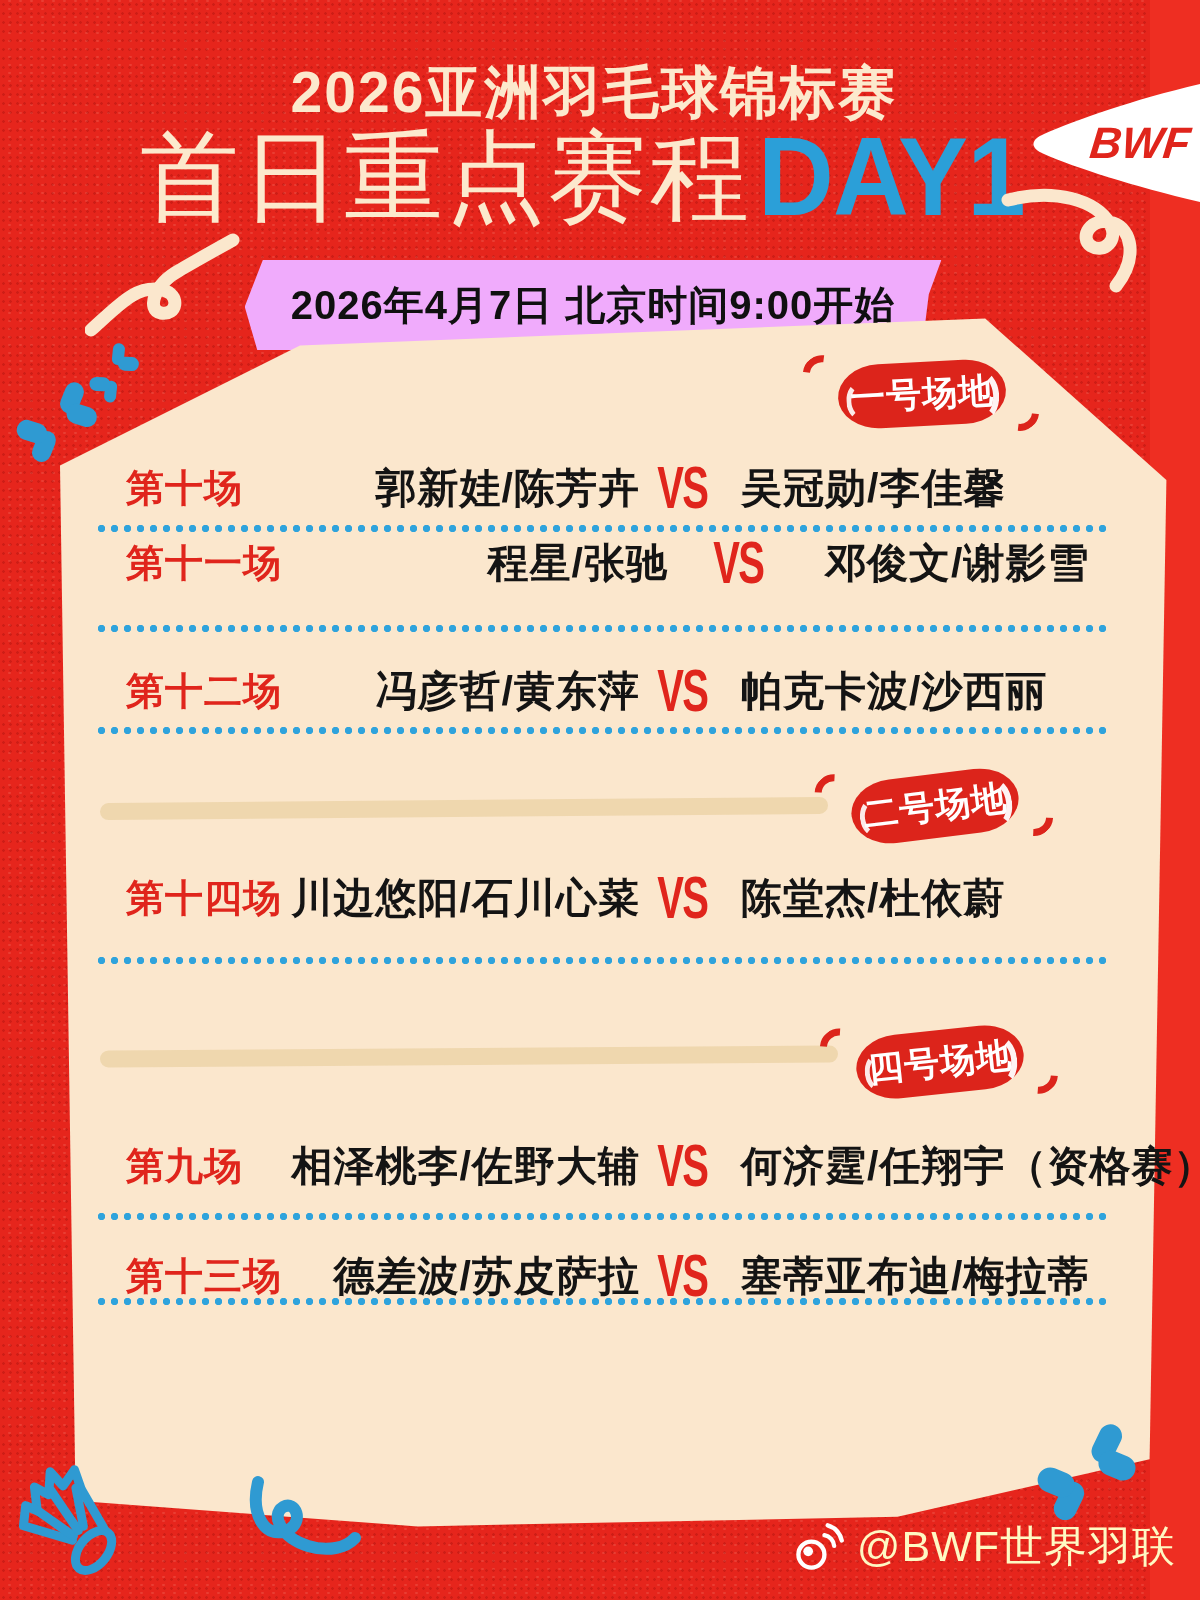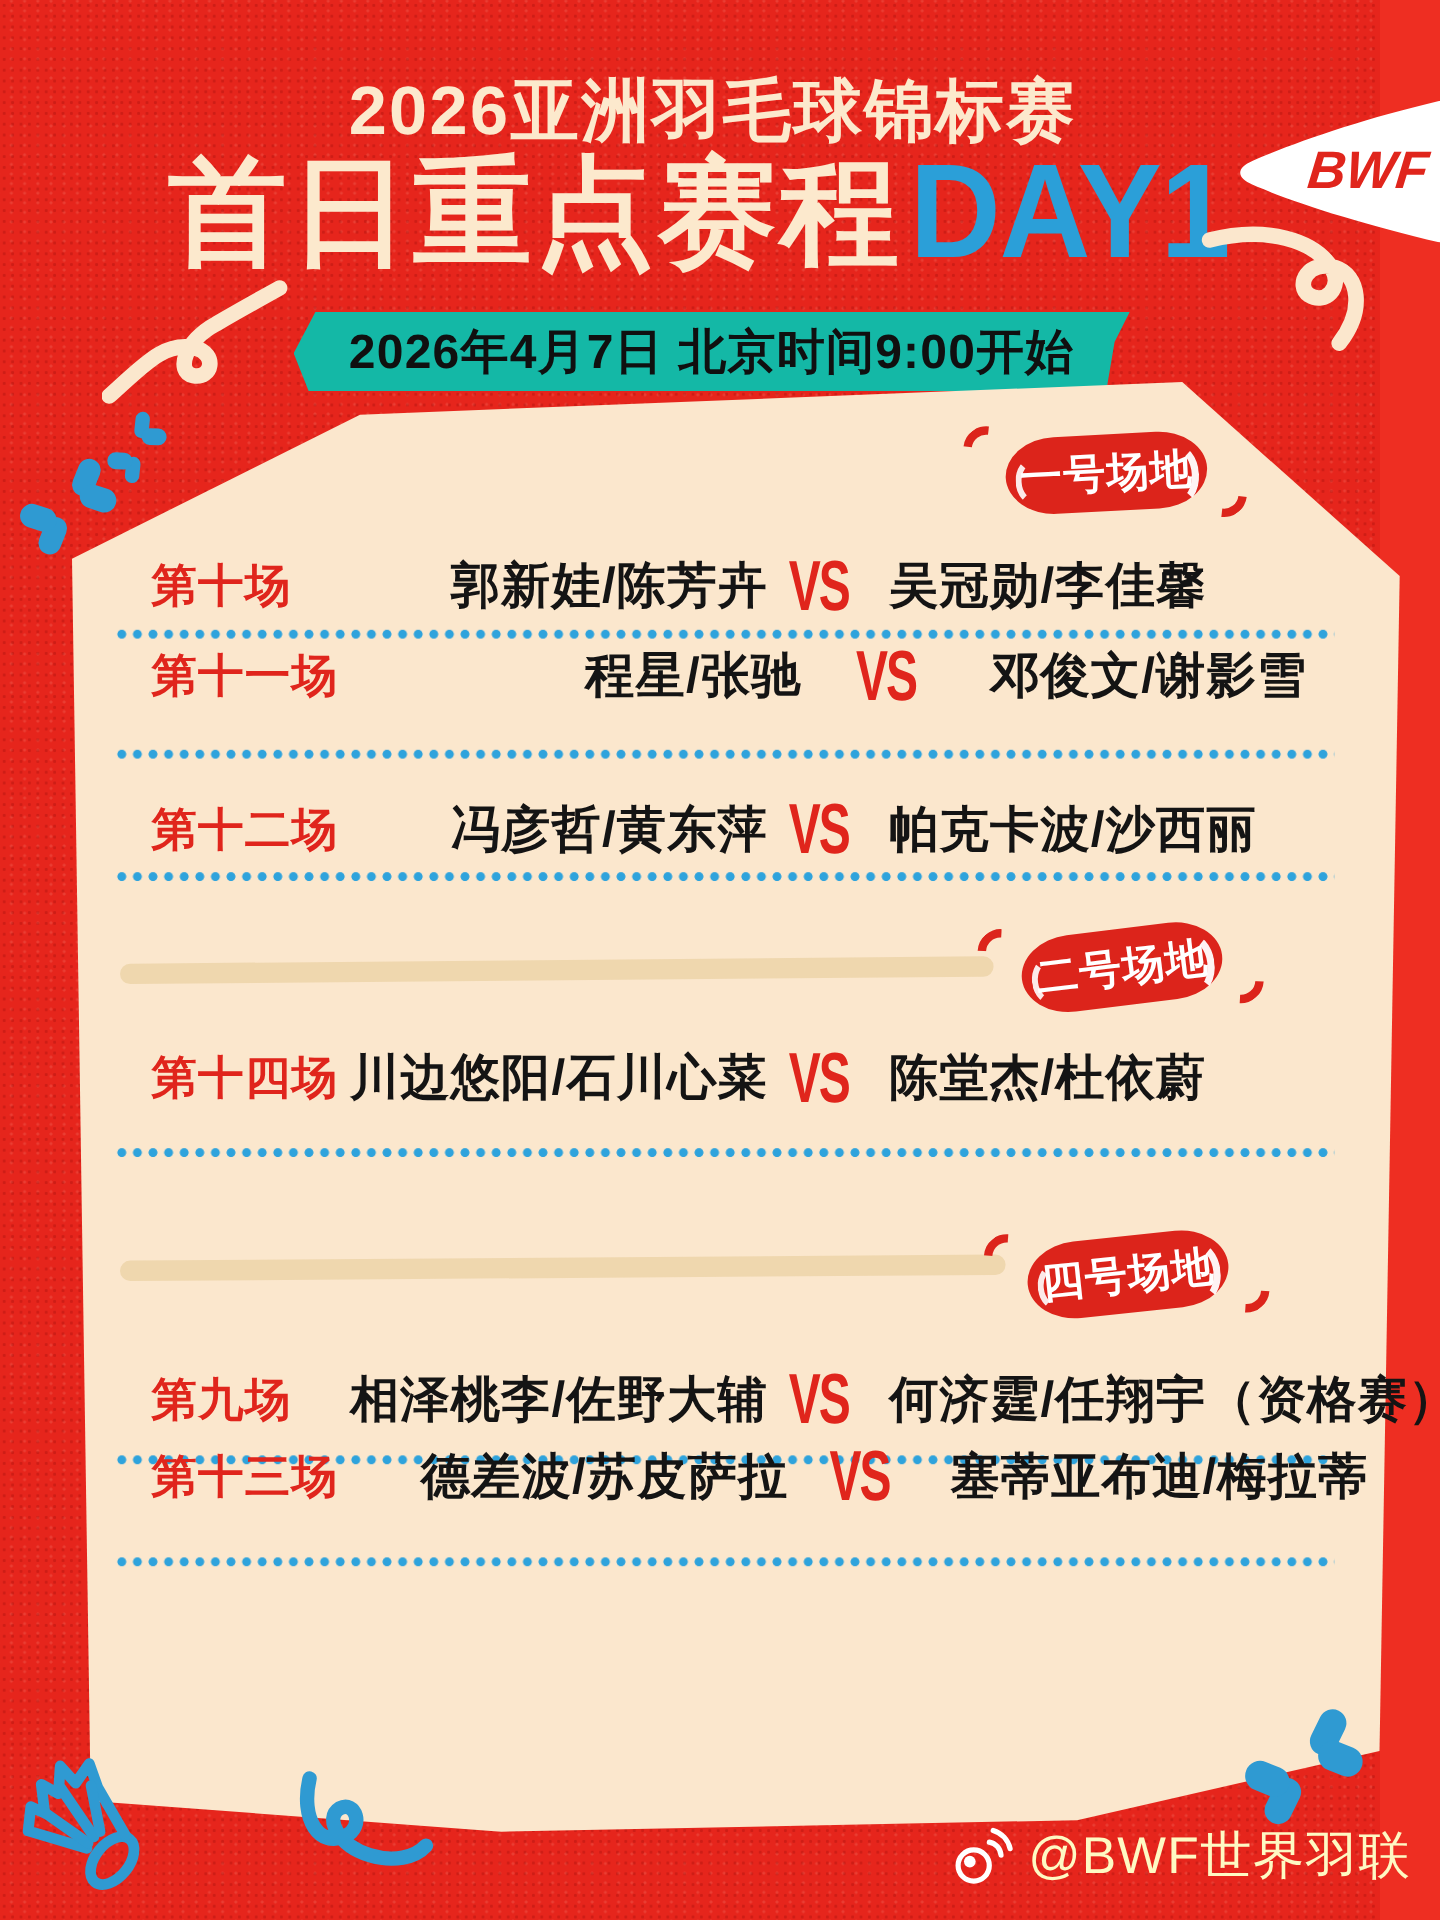--- a/index.html
+++ b/index.html
@@ -21,29 +21,29 @@
 
   
   .subtitle{
     position:absolute;top:55px;left:50%;transform:translateX(-51%);
     font-size:57px;font-weight:900;color:#fce9cd;letter-spacing:2px;white-space:nowrap;
   }
   .title-row{
     position:absolute;top:124px;left:50%;transform:translateX(-52%);
     display:flex;align-items:center;white-space:nowrap;
   }
-  .title-main{font-size:99px;line-height:1.05;font-weight:700;color:#fce9cd;letter-spacing:3px;}
+  .title-main{font-size:99px;line-height:1.05;font-weight:400;color:#fce9cd;letter-spacing:3px;}
   .title-day{
     font-size:105px;line-height:1;font-weight:900;color:#2b9fd8;
     letter-spacing:-1px;transform:scaleY(1.06);margin-left:6px;
   }
   .date-banner{
     position:absolute;top:260px;left:50%;transform:translateX(-51%);
-    height:58px;padding:4px 46px;display:flex;align-items:center;justify-content:center;
-    background:#14b8a6;white-space:nowrap;
+    height:58px;padding:16px 46px;display:flex;align-items:center;justify-content:center;
+    background:#f0abfc;white-space:nowrap;
     clip-path:polygon(0 52%, 2.6% 0, 100% 0, 98.2% 38%, 97.2% 100%, 1.8% 100%);
     font-size:40px;font-weight:900;color:#101010;letter-spacing:1px;
   }
   
   .bwf-logo{position:absolute;top:84px;right:0;width:172px;height:118px;}
   .bwf-logo svg{position:absolute;inset:0;}
   .bwf-logo-text{
     position:absolute;left:62px;top:34px;font-size:44px;font-weight:900;font-style:italic;
     color:#e0251c;transform:skewX(-6deg);letter-spacing:0;
   }
@@ -203,21 +203,21 @@
   </div>
 
   <div class="match-row" style="top:1133px;">
     <span class="match-no">第九场</span>
     <span class="team team-a">相泽桃李/佐野大辅</span>
     <span class="vs">VS</span>
     <span class="team team-b">何济霆/任翔宇（资格赛）</span>
   </div>
   <div class="dots" style="top:1212px;"></div>
 
-  <div class="match-row" style="top:1197px;gap:17px;">
+  <div class="match-row" style="top:1243px;">
     <span class="match-no">第十三场</span>
     <span class="team team-a">德差波/苏皮萨拉</span>
     <span class="vs">VS</span>
     <span class="team team-b">塞蒂亚布迪/梅拉蒂</span>
   </div>
   <div class="dots" style="top:1297px;"></div>
 
   <div class="flower flower-tl-big">
     <span class="p-n"></span>
       <span class="p-s"></span>

